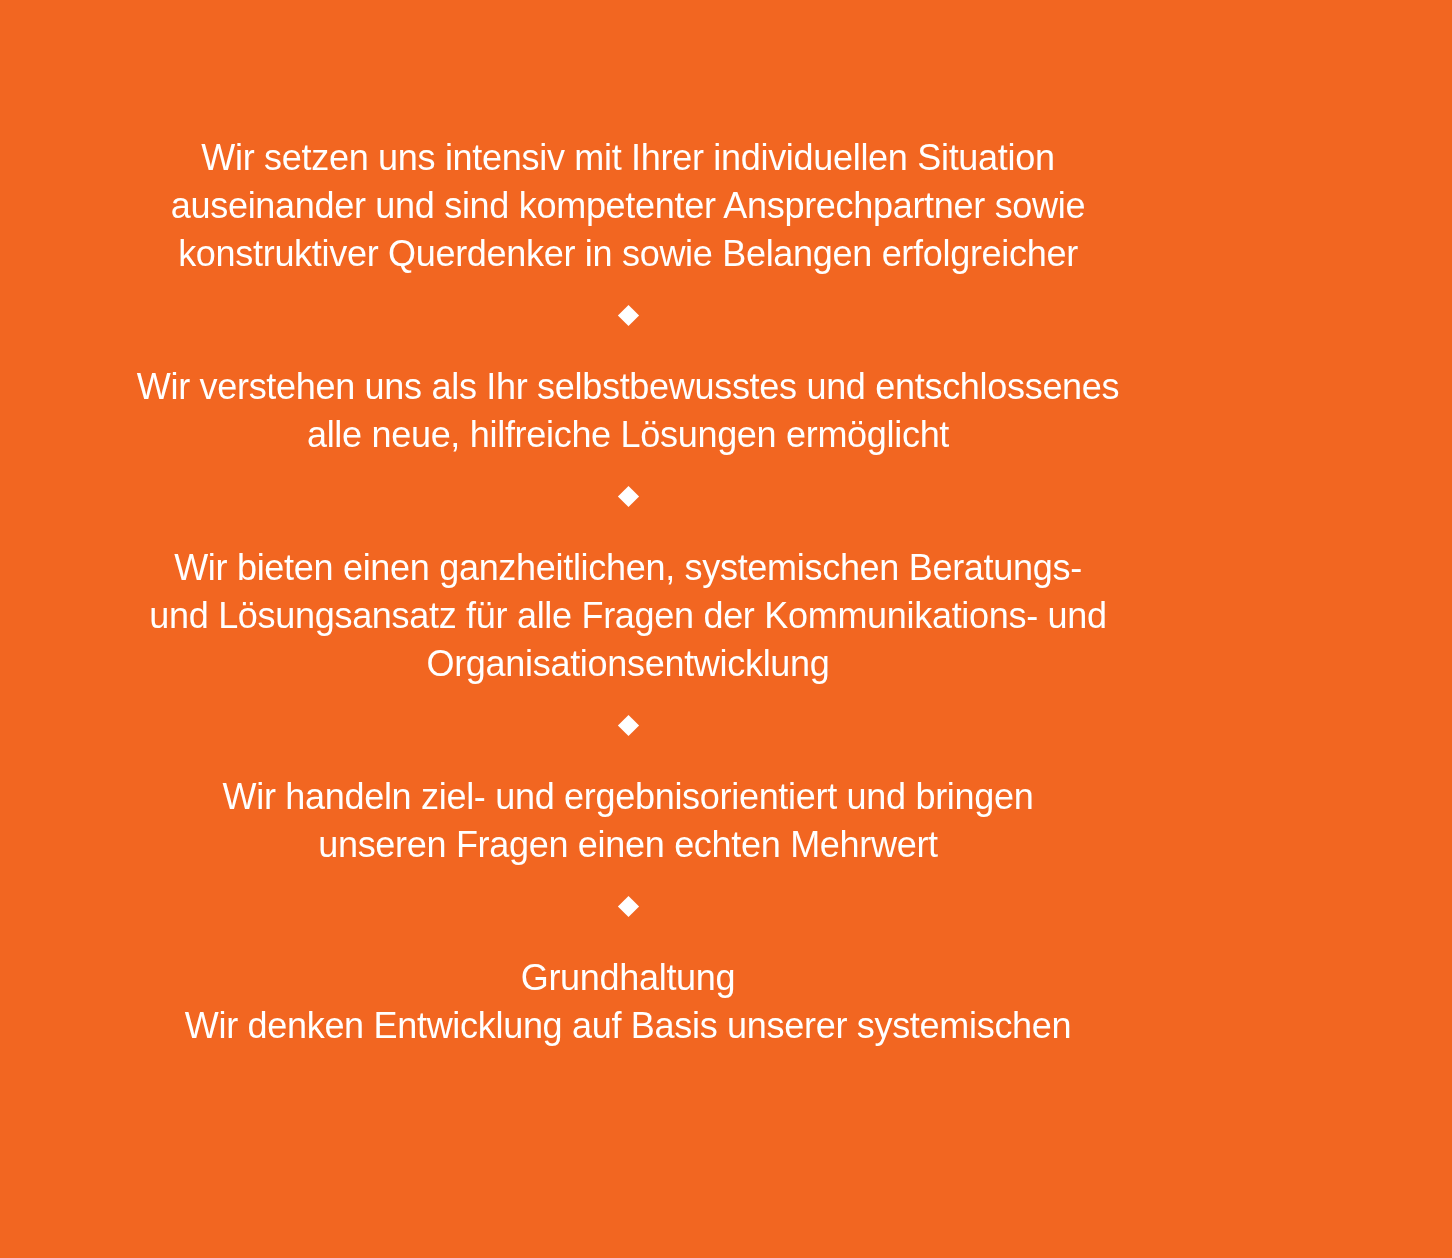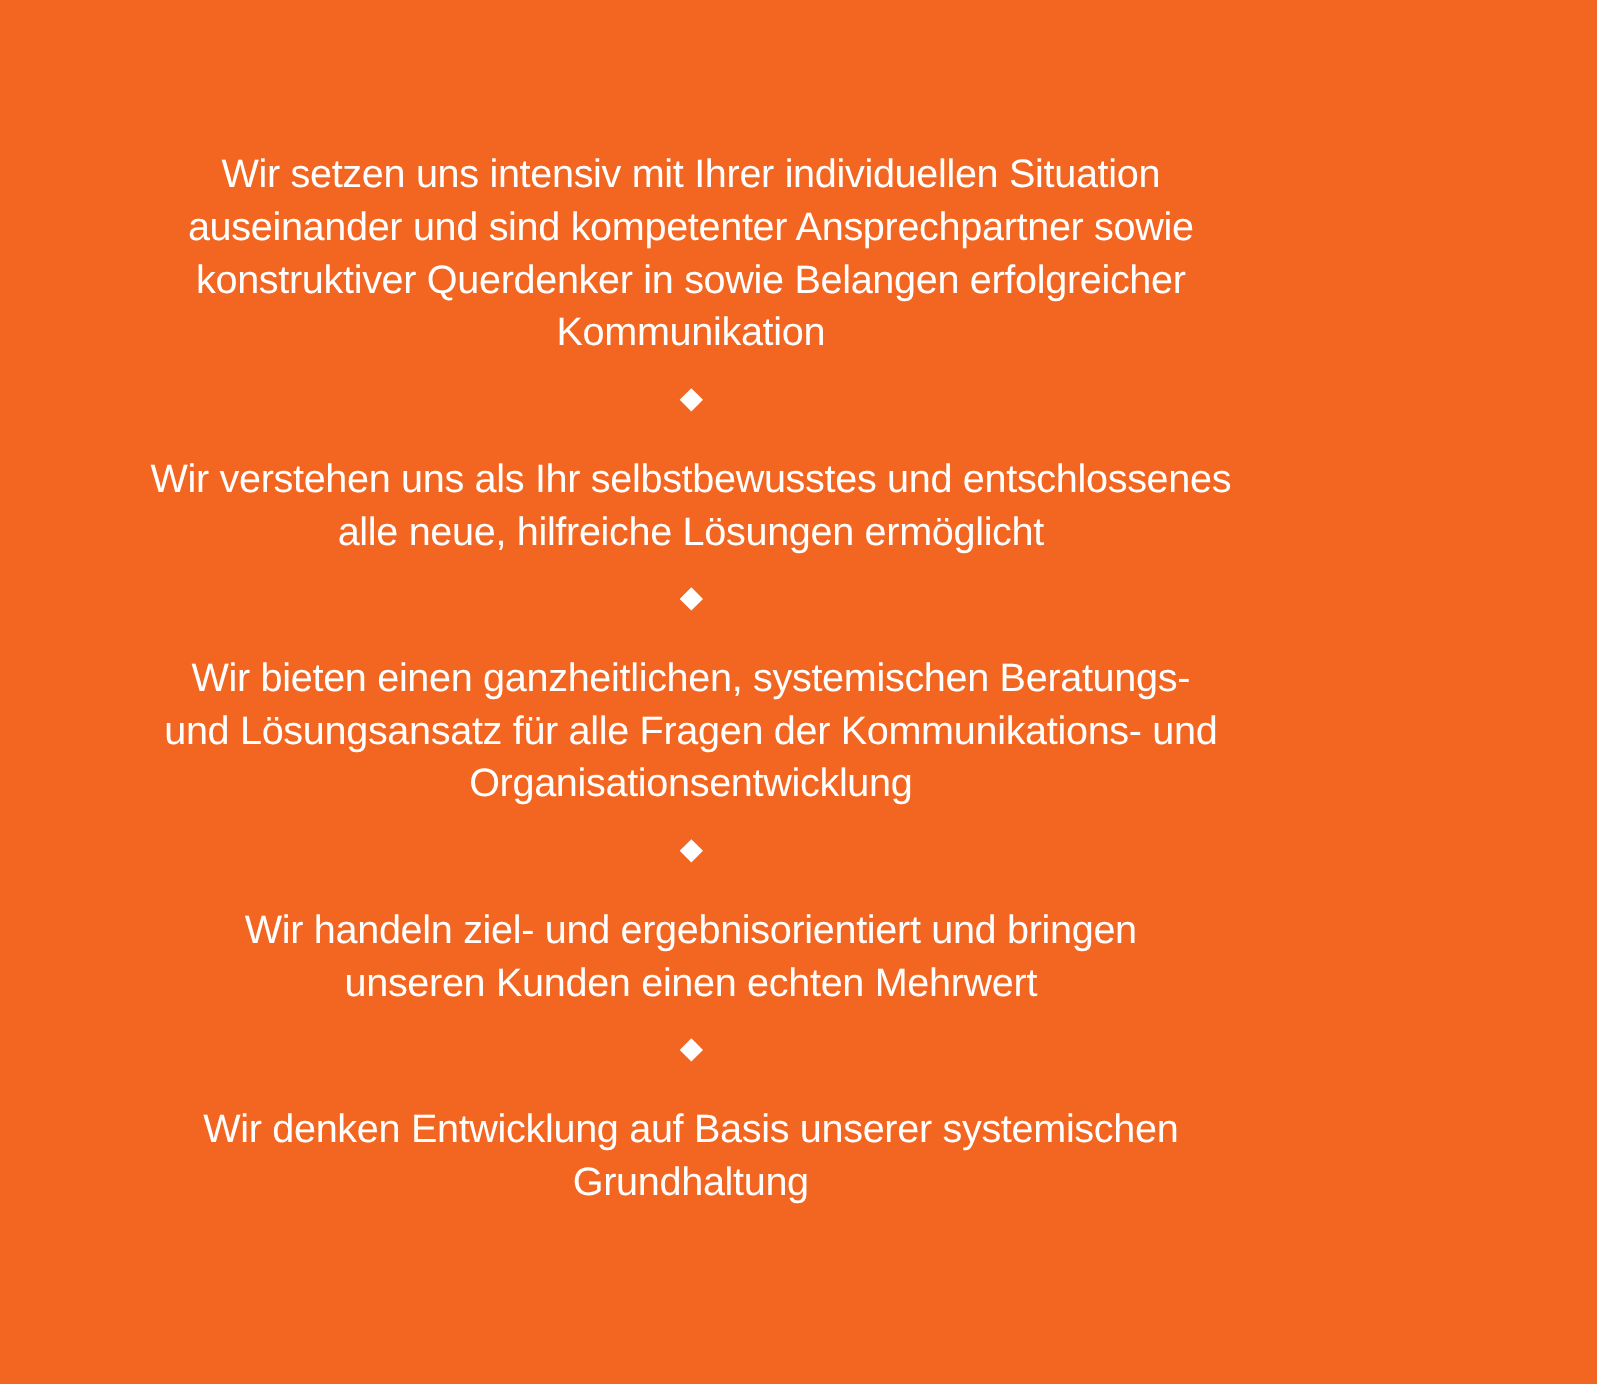--- a/index.html
+++ b/index.html
@@ -40,21 +40,20 @@
 </style>
 </head>
 <body>
 
 <div class="content">
 
   <div class="section">
     <div class="line">Wir setzen uns intensiv mit Ihrer individuellen Situation</div>
     <div class="line">auseinander und sind kompetenter Ansprechpartner sowie</div>
     <div class="line">konstruktiver Querdenker in sowie Belangen erfolgreicher</div>
-    <div class="line">Kommunikation</div>
   </div>
 
   <div class="separator"></div>
 
   <div class="section">
     <div class="line">Wir verstehen uns als Ihr selbstbewusstes und entschlossenes</div>
     <div class="line">alle neue, hilfreiche Lösungen ermöglicht</div>
   </div>
 
   <div class="separator"></div>
@@ -62,23 +61,23 @@
   <div class="section">
     <div class="line">Wir bieten einen ganzheitlichen, systemischen Beratungs-</div>
     <div class="line">und Lösungsansatz für alle Fragen der Kommunikations- und</div>
     <div class="line">Organisationsentwicklung</div>
   </div>
 
   <div class="separator"></div>
 
   <div class="section">
     <div class="line">Wir handeln ziel- und ergebnisorientiert und bringen</div>
-    <div class="line">unseren Kunden einen echten Mehrwert</div>
+    <div class="line">unseren Fragen einen echten Mehrwert</div>
   </div>
 
   <div class="separator"></div>
 
   <div class="section">
+    <div class="line">Grundhaltung</div>
     <div class="line">Wir denken Entwicklung auf Basis unserer systemischen</div>
-    <div class="line">Grundhaltung</div>
   </div>
 
 </div>
 
 </body></html>

